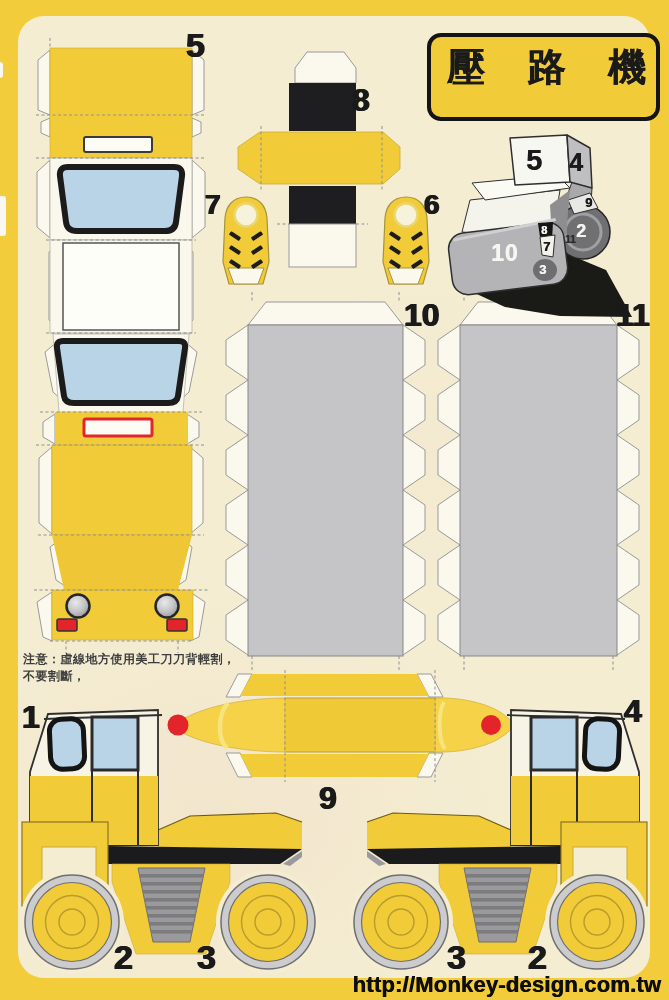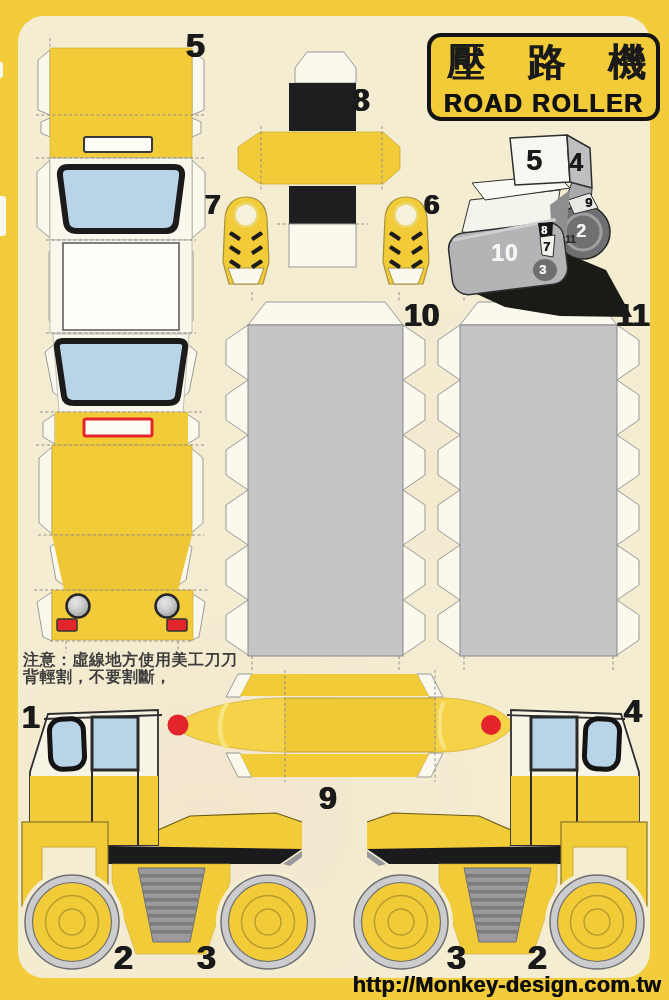--- a/index.html
+++ b/index.html
@@ -9,25 +9,25 @@
             background:radial-gradient(ellipse 420px 320px at 190px 800px, rgba(231,183,175,0.14), rgba(231,183,175,0) 70%),
                        radial-gradient(ellipse 300px 240px at 420px 430px, rgba(236,200,190,0.10), rgba(236,200,190,0) 70%),
                        #F4EDD2;}
   svg.art{position:absolute;left:0;top:0;}
   .plabel{position:absolute;font-weight:bold;color:#1a1a1a;line-height:1;
           text-shadow:0.7px 0 0 currentColor,-0.7px 0 0 currentColor;}
   .rlabel{position:absolute;font-weight:bold;color:#1a1a1a;line-height:1;
           text-shadow:0.5px 0 0 currentColor;}
   .titlebox{position:absolute;left:427px;top:33px;width:233px;height:88px;background:#F2CB38;
             border:4px solid #141414;border-radius:14px;box-sizing:border-box;text-align:center;}
-  .title-cn{font-size:38px;font-weight:bold;color:#1a1a1a;letter-spacing:0.42em;
+  .title-cn{margin-top:5px;font-size:38px;font-weight:bold;color:#1a1a1a;letter-spacing:0.42em;
             padding-left:0.42em;white-space:nowrap;text-shadow:0.8px 0 0 currentColor;}
   .title-en{margin-top:1px;font-size:25px;font-weight:bold;color:#111;letter-spacing:1.5px;
             text-shadow:0.8px 0 0 currentColor;}
-  .instructions{position:absolute;left:23px;top:651px;width:222px;font-size:16px;line-height:17px;
+  .instructions{position:absolute;left:23px;top:651px;width:222px;font-size:12px;line-height:17px;
                 color:#3d3d3d;letter-spacing:0.5px;font-weight:bold;}
   .url{position:absolute;right:8px;bottom:2px;font-size:22px;font-weight:bold;color:#0d0d0d;
        letter-spacing:0.2px;text-shadow:0.6px 0 0 currentColor;}
   .artifact{position:absolute;background:#F8F7F1;border-radius:3px;}
 </style>
 </head>
 <body>
 
 <div class="sheet">
   <div class="interior"></div>
@@ -217,21 +217,20 @@
         <path d="M456,234 L560,226" stroke="#D0D0D2" stroke-width="3" fill="none"></path>
       </g>
       <ellipse cx="545" cy="270" rx="12" ry="11" fill="#6E6E71"></ellipse>
       <polygon points="538,223 553,222 552,240 540,237" fill="#141414"></polygon>
       <polygon points="540,237 555,235 553,257 542,255" fill="#F2F2EA" stroke="#2e2e2e" stroke-width="1"></polygon>
     </g>
   </svg>
 
   <div class="titlebox">
     <div class="title-cn">壓 路 機</div>
-    <div class="title-en">ROAD ROLLER</div>
   </div>
 
   <div class="instructions">
     <div>注意：虛線地方使用美工刀刀背輕割，不要割斷，</div>
   </div>
 
   <div class="url">http://Monkey-design.com.tw</div>
 
   <div class="plabel" style="left:186px;top:28px;font-size:34px;">5</div>
   <div class="plabel" style="left:352px;top:84px;font-size:32px;">8</div>

